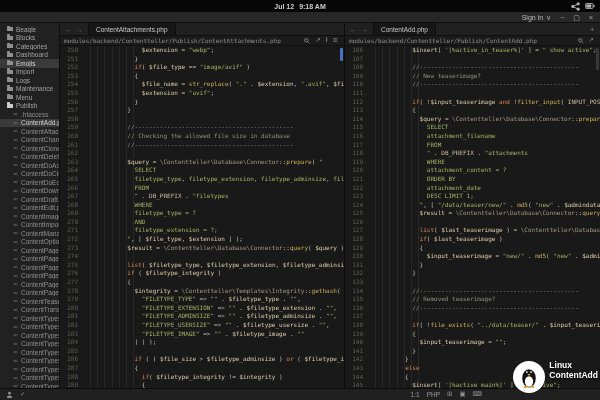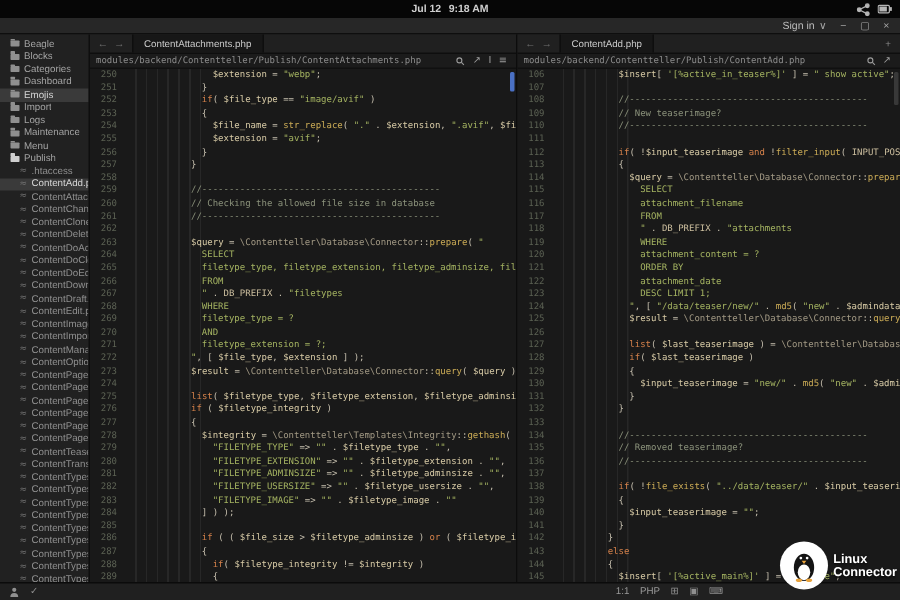--- a/index.html
+++ b/index.html
@@ -63,21 +63,21 @@
   .thumb.blue{top:2px;height:13px;background:#4a70c4}
   .thumb.gray{top:2px;height:22px;background:#383838}
 
   
   .statusbar{height:12px;background:#202020;border-top:1px solid #0b0b0b;display:flex;align-items:center;justify-content:space-between;padding:0 6px;font-size:6.5px;color:#9a9a9a}
   .sb-left{display:flex;gap:7px;align-items:center}
   .sb-right{display:flex;gap:7px;align-items:center;margin-right:112px}
   .sb-ico{font-size:6.5px;line-height:1;font-family:"DejaVu Sans",sans-serif;color:#8f8f8f}
 
   
-  .watermark{position:absolute;right:2px;bottom:7px;display:flex;align-items:center;gap:4px;z-index:5}
+  .watermark{position:absolute;right:2px;bottom:7px;display:flex;gap:4px;z-index:5}
   .wm-circle{width:32px;height:32px;background:#fff;border-radius:50%;display:flex;align-items:center;justify-content:center;flex:none}
   .wm-text{color:#fff;font-weight:bold;font-size:8.5px;line-height:9.5px;text-shadow:0 1px 2px rgba(0,0,0,.8)}
 </style>
 </head>
 <body>
 
 <div class="sysbar">
   <div class="clock">
     <span>Jul 12</span>
     <span>9:18 AM</span>
@@ -700,15 +700,15 @@
       <ellipse cx="10" cy="13.5" rx="3.2" ry="4" fill="#ffffff"></ellipse>
       <circle cx="8.4" cy="6.2" r="0.7" fill="#ffffff"></circle>
       <circle cx="11.6" cy="6.2" r="0.7" fill="#ffffff"></circle>
       <polygon points="8.8,7.6 11.2,7.6 10,9.2" fill="#e8a33d"></polygon>
       <ellipse cx="7.4" cy="17.6" rx="1.6" ry="0.9" fill="#e8a33d"></ellipse>
       <ellipse cx="12.6" cy="17.6" rx="1.6" ry="0.9" fill="#e8a33d"></ellipse>
     </svg>
   </div>
   <div class="wm-text">
     <div>Linux</div>
-    <div>Connector</div>
+    <div>ContentAdd</div>
   </div>
 </div>
 
 </body></html>

